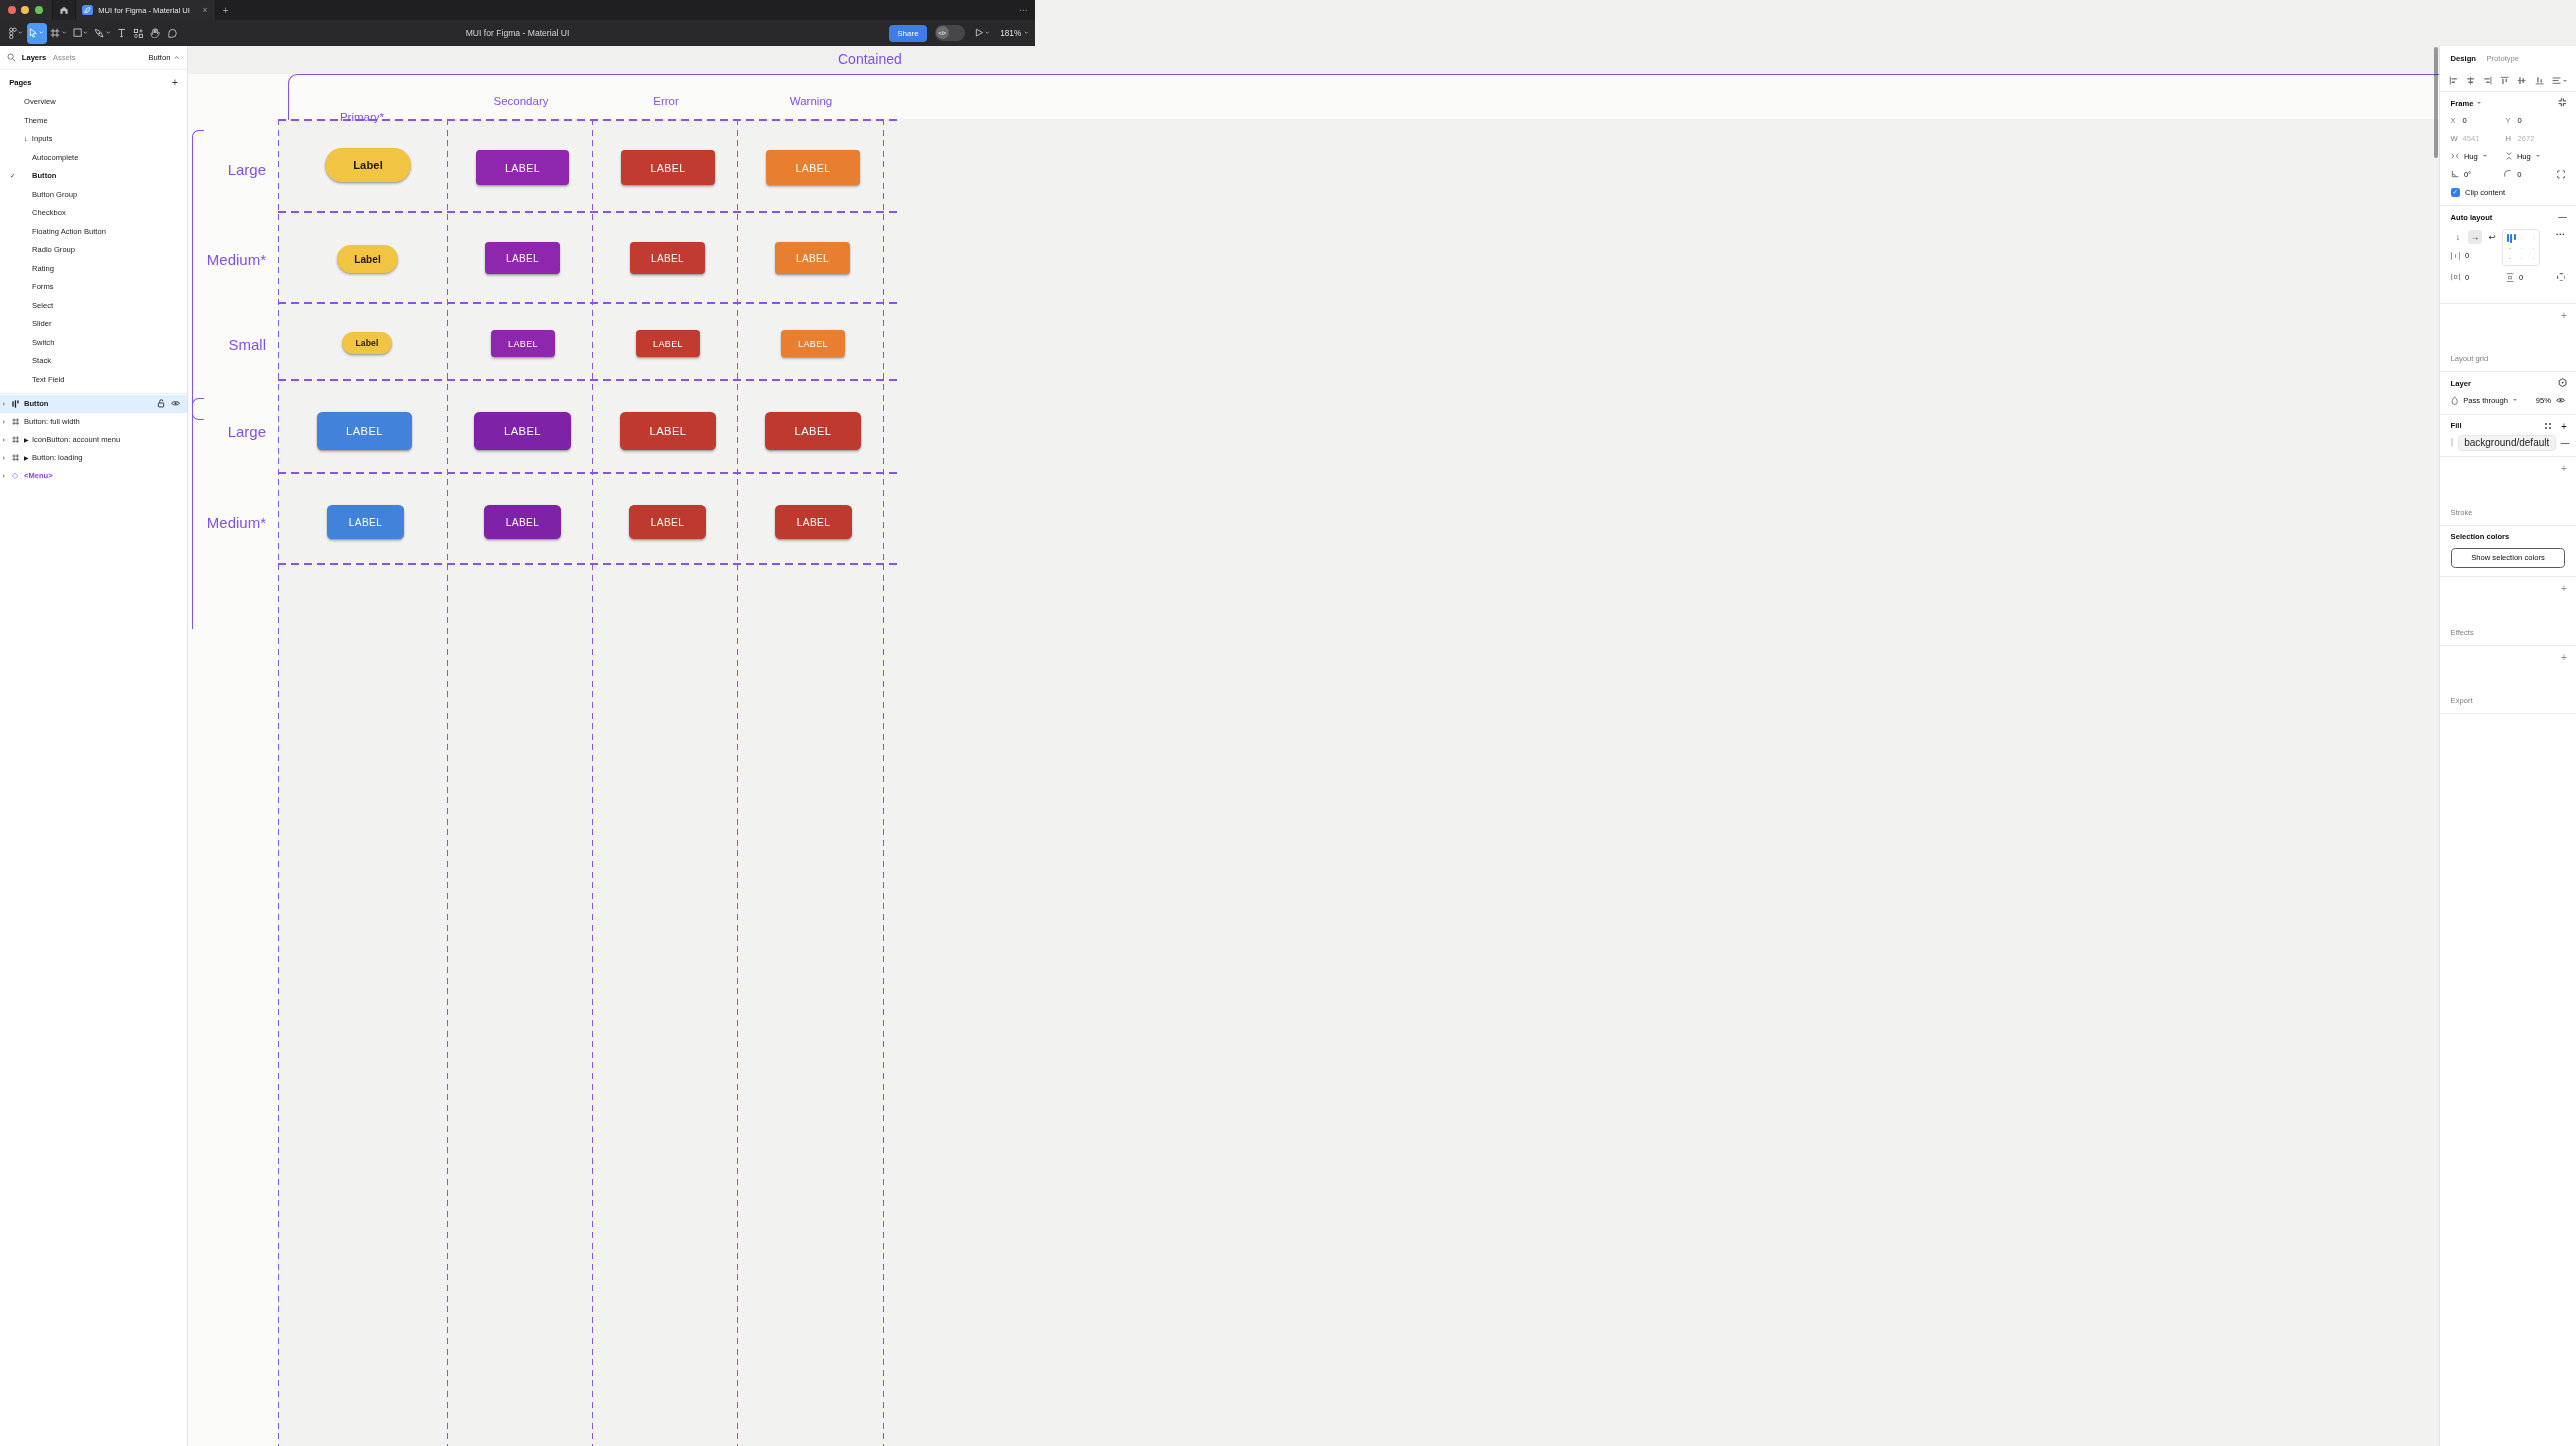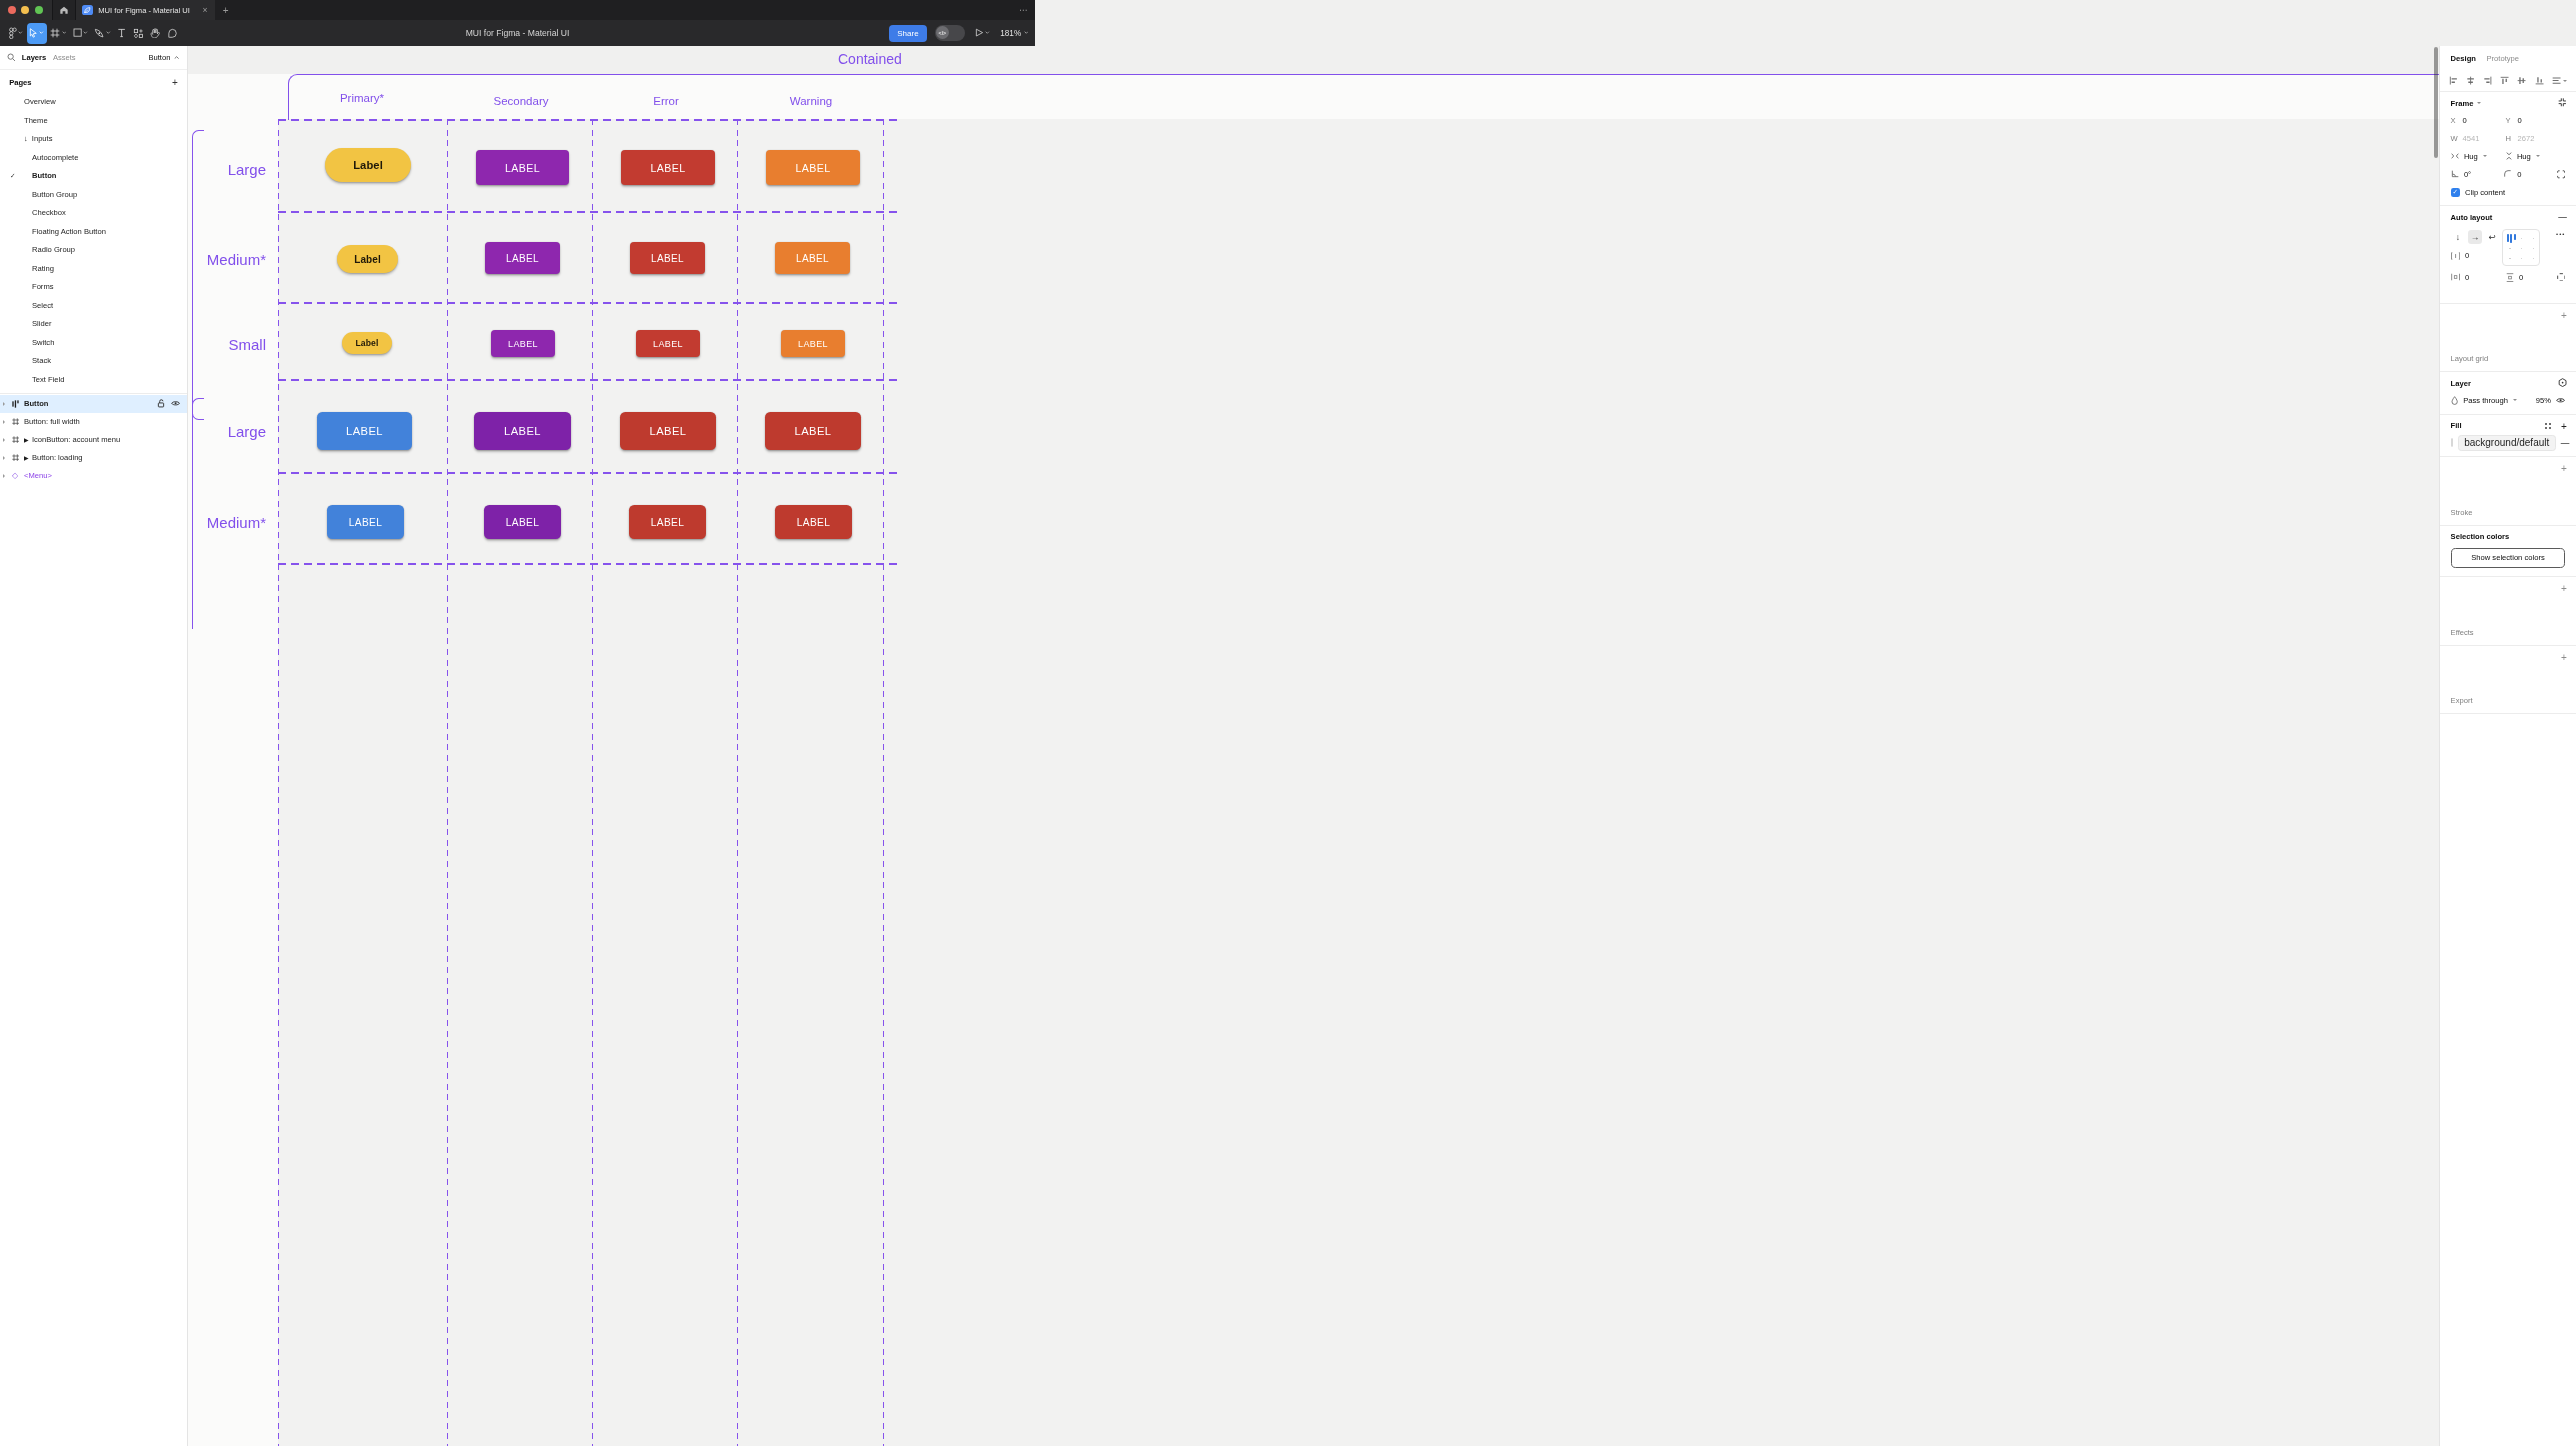--- a/index.html
+++ b/index.html
@@ -50,21 +50,21 @@
   .pg-item .lab { padding-left:24px; display:flex; gap:4px; align-items:center; }
   .pg-item.lvl2 .lab { padding-left:32px; }
   .pg-item.cur .lab { font-weight:700; }
   .sb-div { height:0.7px; background:#ECECEC; margin-top:4px; }
   .ly-item { height:18px; display:flex; align-items:center; position:relative; }
   .ly-item.sel { background:#DFEFFF; }
   .ly-car { position:absolute; left:2.6px; width:0; height:0; border-left:2.6px solid #9A9A9A; border-top:2.3px solid transparent; border-bottom:2.3px solid transparent; }
   .ly-ico { position:absolute; left:10.6px; width:9.2px; display:flex; justify-content:center; }
   .ly-name { padding-left:24px; color:#1E1E1E; white-space:nowrap; }
   .ly-name .pfx { margin-right:3.3px; font-size:6px; }
-  .ly-name.comp { color:#8A3FE8; }
+  .ly-name.comp { color:#8A3FE8;font-weight:bold; }
   .comp-dia { color:#9B6BE8; font-size:8px; }
   .ly-right { position:absolute; right:6.6px; display:flex; gap:6.6px; align-items:center; }
 
   
   .frame-bg { position:absolute; left:0; top:28px; right:0; bottom:0; background:#FBFBFA; }
   .cells-bg { position:absolute; left:90px; top:73px; right:0; bottom:0; background:#F2F2F1; }
   .cv-head { position:absolute; color:#8250EB; font-size:14px; font-weight:500; white-space:nowrap; }
   .frame-sel { position:absolute; left:100px; top:28px; right:-2.6px; height:46px; border-top:1.6px solid #8250EB; border-left:1.6px solid #8250EB; border-top-left-radius:9.2px; }
   .vdash { position:absolute; top:73px; bottom:0; width:1.3px;
     background:repeating-linear-gradient(180deg,#8653EC 0 6px, transparent 6px 10.6px); }
@@ -383,21 +383,21 @@
   <div class="hdash" style="top:73px;"></div>
   <div class="hdash" style="top:165px;"></div>
   <div class="hdash" style="top:256px;"></div>
   <div class="hdash" style="top:333px;"></div>
   <div class="hdash" style="top:426px;"></div>
   <div class="hdash" style="top:517px;"></div>
 
   <div class="bracket1"></div>
   <div class="bracket2"></div>
 
-  <div class="colhead" style="left:174px; top:46px;">Primary*</div>
+  <div class="colhead" style="left:174px; top:65px;">Primary*</div>
   <div class="colhead" style="left:333px; top:49px;">Secondary</div>
   <div class="colhead" style="left:478px; top:49px;">Error</div>
   <div class="colhead" style="left:623px; top:49px;">Warning</div>
 
   <div class="rowlab" style="top:115px;">Large</div>
   <div class="rowlab" style="top:205px;">Medium*</div>
   <div class="rowlab" style="top:290px;">Small</div>
   <div class="rowlab" style="top:377px;">Large</div>
   <div class="rowlab" style="top:468px;">Medium*</div>
 

